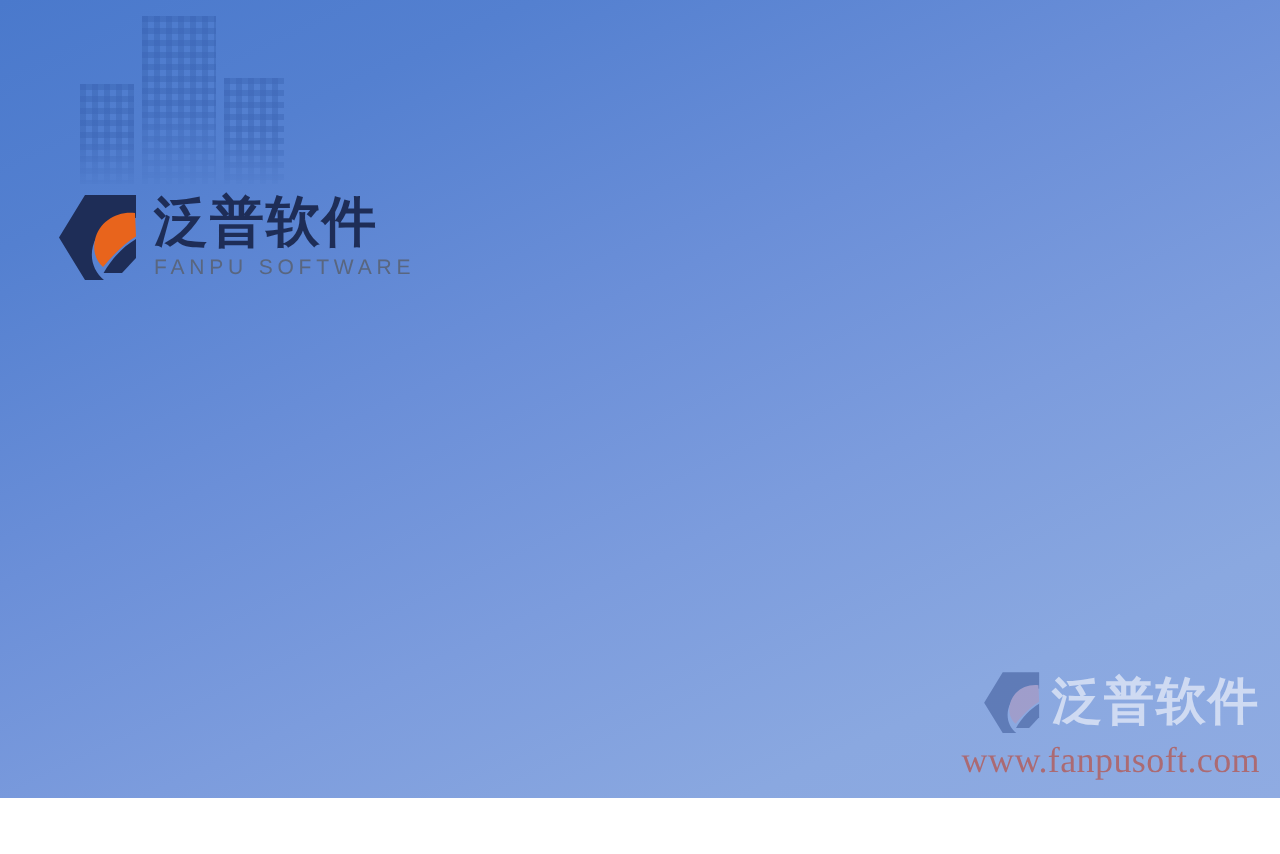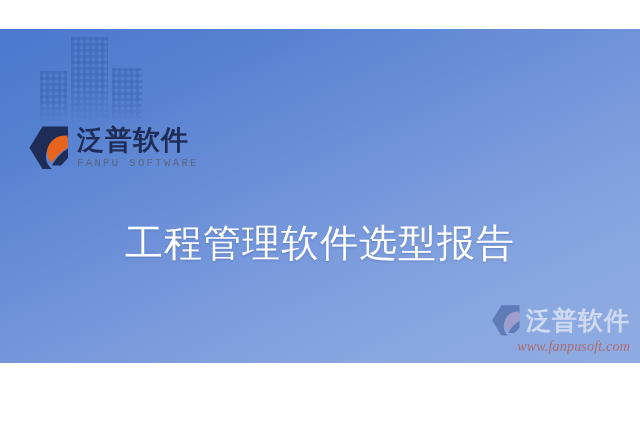--- a/index.html
+++ b/index.html
@@ -3,31 +3,30 @@
 <meta charset="utf-8">
 <style>
   html, body {
     margin: 0;
     padding: 0;
     background: #ffffff;
   }
   #banner {
     position: relative;
     width: 640px;
-    height: 334px;
+    height: 399px;
     overflow: hidden;
     font-family: "Liberation Sans", sans-serif;
     background: linear-gradient(155deg,
         #4a79cc 0%,
         #5480d0 18%,
         #6b8fd8 42%,
         #7c9cdd 62%,
         #8aa8e0 82%,
         #8fabe2 100%);
-    margin-top: 29px;
   }
 
   
   .skyline {
     position: absolute;
     left: 38px;
     top: 0px;
     width: 110px;
     height: 92px;
     opacity: 0.34;
@@ -71,21 +70,21 @@
     font-weight: 700;
     color: #1e2d57;
     letter-spacing: 1px;
     font-family: "Liberation Sans", sans-serif;
   }
   .logo-en {
     margin-top: 4px;
     font-size: 10.5px;
     color: #59667f;
     letter-spacing: 2.4px;
-    font-family: Liberation Mono, monospace;
+    font-family: Liberation Sans, sans-serif;
   }
 
   
   .headline {
     position: absolute;
     left: 0;
     right: 0;
     top: 190px;
     text-align: center;
     color: #ffffff;
@@ -110,25 +109,24 @@
   .wm-cn {
     font-size: 25px;
     font-weight: 700;
     color: #e9eef9;
     letter-spacing: 1px;
     line-height: 1;
     font-family: "Liberation Sans", sans-serif;
   }
   .wm-url {
     margin-top: 2px;
-    font-size: 14px;
+    font-size: 18px;
     color: #b7534a;
     letter-spacing: 0.2px;
     font-family: "Liberation Serif", "DejaVu Serif", serif;
-    font-style: italic;
   }
 </style>
 </head>
 <body>
 
 <div id="banner">
 
   <div class="skyline">
     <div class="bldg bldg-left"></div>
     <div class="bldg bldg-center"></div>
@@ -141,21 +139,20 @@
       <path d="M39.5 10.5 C30 9.5 21.5 15 19.5 24 C18.3 29.6 20 34.5 23.5 37.5 C29 31 35 25 40 22.2 Z" fill="#e8641c"></path>
       <path d="M40 23.5 C34 27 28 33 23.8 40.5 L33 40.5 L40 33 Z" fill="#1e2d57"></path>
     </svg>
     <div class="logo-text">
       <span class="logo-cn">泛普软件</span>
       <span class="logo-en">FANPU SOFTWARE</span>
     </div>
   </div>
 
   <div class="headline">
-    <span class="line">工程管理软件选型报告</span>
   </div>
 
   <div class="watermark">
     <div class="wm-row">
       <svg class="wm-mark" viewBox="0 0 42 46">
         <path d="M14.5 1.5 L40 1.5 L40 13 C33 12 24 15 20 23 C16 31 18 39 24 44 L14.5 44 L1.5 22.8 Z" fill="#4f6ba8"></path>
         <path d="M39.5 10.5 C30 9.5 21.5 15 19.5 24 C18.3 29.6 20 34.5 23.5 37.5 C29 31 35 25 40 22.2 Z" fill="#a89ac4"></path>
         <path d="M40 23.5 C34 27 28 33 23.8 40.5 L33 40.5 L40 33 Z" fill="#4f6ba8"></path>
       </svg>
       <span class="wm-cn">泛普软件</span>

